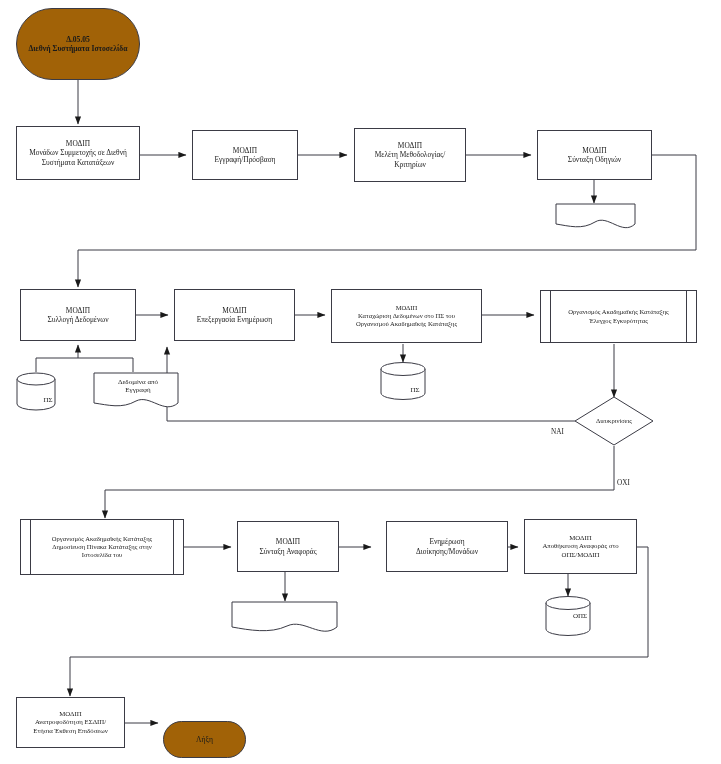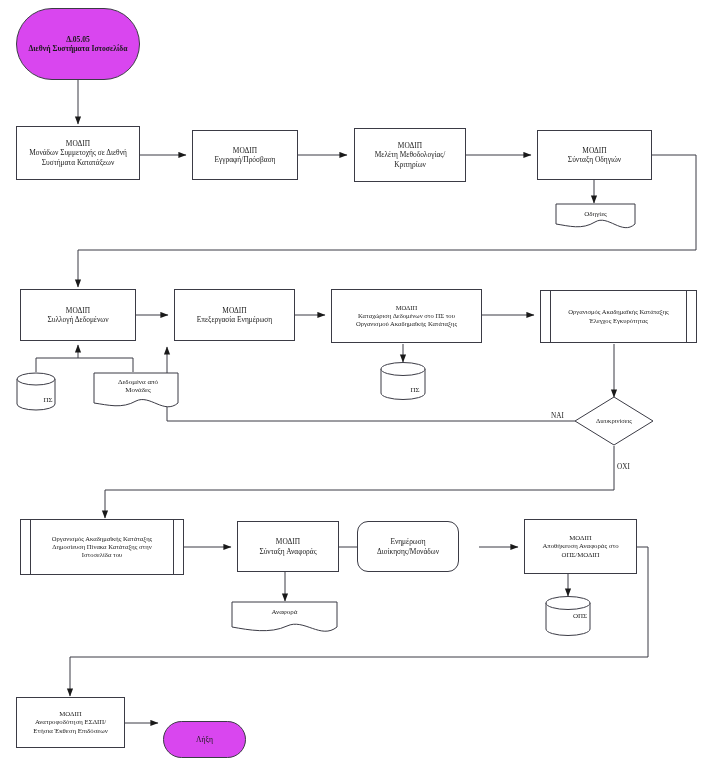--- a/index.html
+++ b/index.html
@@ -38,21 +38,21 @@
   }
   .predef .bar{
     position:absolute;top:0;bottom:0;width:0;border-left:1px solid #3b3b45;
   }
   .predef .bar.l{left:9px;}
   .predef .bar.r{right:9px;}
 
   
   .term{
     border:1px solid #3b3b45;
-    background:#d946ef;
+    background:#a16207;
     border-radius:999px;
     font-size:7.6px;
     font-weight:bold;
   }
   .term.plain{font-weight:normal;}
 
   
   .decision{
     font-size:6.6px;
   }
@@ -76,20 +76,21 @@
     position:absolute;left:0;right:0;bottom:14%;
     display:flex;align-items:center;justify-content:center;padding-left:24px;
   }
 
   .edgeLabel{
     position:absolute;
     font-size:7.2px;
     color:#1a1a1a;
     white-space:nowrap;
     font-family:"Liberation Serif","DejaVu Serif",serif;
+    margin-top:16px;
   }
 </style>
 </head>
 <body>
 
 <div id="stage">
 
   <svg id="canvas" viewBox="0 0 721 764" xmlns="http://www.w3.org/2000/svg">
     <defs>
       <marker id="arw" markerWidth="9" markerHeight="9" refX="7.6" refY="3.1" orient="auto" markerUnits="userSpaceOnUse">
@@ -195,40 +196,37 @@
       </span>
     </div>
 
     <div class="node proc" style="left:537px;top:130px;width:115px;height:50px;">
       <span class="txt">
         <span>ΜΟΔΙΠ</span><br>
         <span>Σύνταξη Οδηγιών</span>
       </span>
     </div>
 
-    <div class="node doc" style="left:556px;top:204px;width:79px;height:32px;">
-      <span class="dtext">Οδηγίες</span>
-    </div>
 
     <div class="node proc" style="left:20px;top:289px;width:116px;height:52px;">
       <span class="txt">
         <span>ΜΟΔΙΠ</span><br>
         <span>Συλλογή Δεδομένων</span>
       </span>
     </div>
 
     <div class="node db" style="left:17px;top:373px;width:38px;height:37px;">
       <span class="dbtext">ΠΣ</span>
     </div>
 
     <div class="node doc" style="left:94px;top:373px;width:88px;height:38px;">
       <span class="dtext" style="height:70%;">
         <span class="txt">
           <span>Δεδομένα από</span><br>
-          <span>Μονάδες</span>
+          <span>Εγγραφή</span>
         </span>
       </span>
     </div>
 
     <div class="node proc" style="left:174px;top:289px;width:121px;height:52px;">
       <span class="txt">
         <span>ΜΟΔΙΠ</span><br>
         <span>Επεξεργασία Ενημέρωση</span>
       </span>
     </div>
@@ -271,25 +269,22 @@
       </span>
     </div>
 
     <div class="node proc" style="left:237px;top:521px;width:102px;height:51px;">
       <span class="txt">
         <span>ΜΟΔΙΠ</span><br>
         <span>Σύνταξη Αναφοράς</span>
       </span>
     </div>
 
-    <div class="node doc" style="left:232px;top:602px;width:105px;height:34px;">
-      <span class="dtext">Αναφορά</span>
-    </div>
-
-    <div class="node proc" style="left:357px;top:521px;width:102px;height:51px;border-radius:11px;">
+
+    <div class="node proc" style="left:386px;top:521px;width:122px;height:51px;">
       <span class="txt">
         <span>Ενημέρωση</span><br>
         <span>Διοίκησης/Μονάδων</span>
       </span>
     </div>
 
     <div class="node proc" style="left:524px;top:519px;width:113px;height:55px;">
       <span class="txt" style="font-size:6.8px;">
         <span>ΜΟΔΙΠ</span><br>
         <span>Αποθήκευση Αναφοράς στο</span><br>

